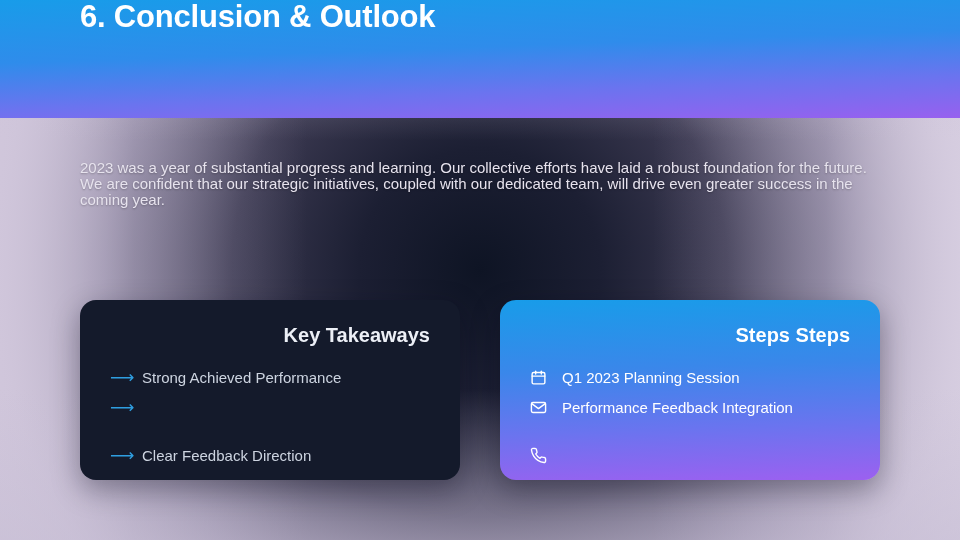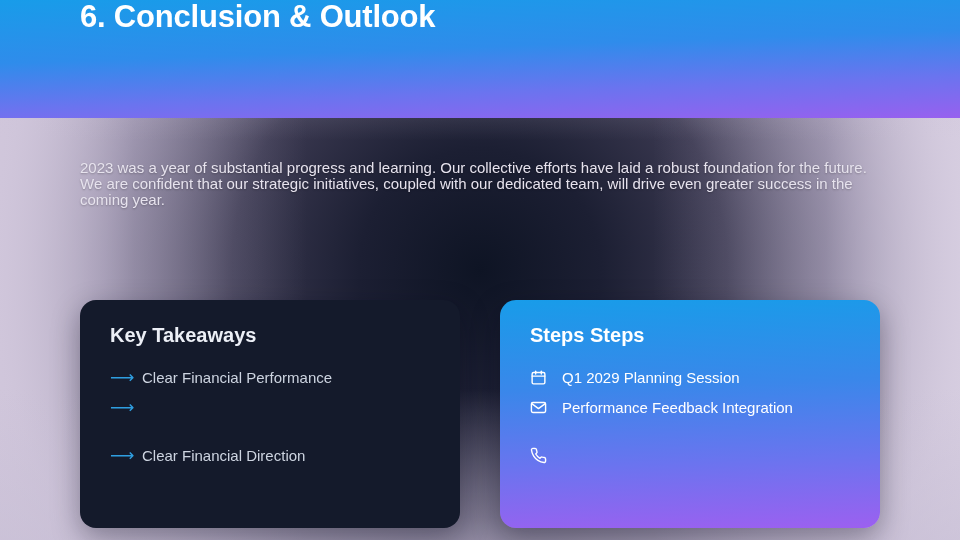--- a/index.html
+++ b/index.html
@@ -79,26 +79,27 @@
   .cards {
     position: absolute;
     left: 80px;
     top: 300px;
     width: 800px;
     display: flex;
     gap: 40px;
   }
   .card {
     width: 380px;
-    height: 228px;
+    height: 180px;
     border-radius: 16px;
     box-sizing: border-box;
     padding: 24px 30px 20px 30px;
     box-shadow: 0 10px 28px rgba(10,10,25,0.35);
     overflow: hidden;
+    text-align: right;
   }
   .card-dark {
     background: #141a2b;
   }
   .card-gradient {
     background: linear-gradient(178deg, #189ce9 0%, #3a87ea 38%, #6a74ef 70%, #9c60f0 100%);
   }
   .card-title {
     font-size: 20px;
     font-weight: bold;
@@ -162,53 +163,53 @@
 
   <div class="cards">
 
     <div class="card card-dark">
       <div class="card-title">Key Takeaways</div>
       <ul class="card-list">
         <li>
           <span class="item-icon">
             <span class="arrow-glyph">⟶</span>
           </span>
-          <span class="item-label">Clear Financial Performance</span>
+          <span class="item-label">Strong Achieved Performance</span>
         </li>
         <li>
           <span class="item-icon">
             <span class="arrow-glyph">⟶</span>
           </span>
         </li>
         <li class="empty-row">
           <span class="item-icon"></span>
           <span class="item-label"></span>
         </li>
         <li>
           <span class="item-icon">
             <span class="arrow-glyph">⟶</span>
           </span>
-          <span class="item-label">Clear Financial Direction</span>
+          <span class="item-label">Clear Feedback Direction</span>
         </li>
       </ul>
     </div>
 
     <div class="card card-gradient">
       <div class="card-title">Steps Steps</div>
       <ul class="card-list">
         <li>
           <span class="item-icon">
             <svg class="svg-icon" width="17" height="17" viewBox="0 0 24 24" fill="none" stroke="#ffffff" stroke-width="2" stroke-linecap="round" stroke-linejoin="round">
               <rect x="3" y="5" width="18" height="16" rx="2"></rect>
               <line x1="3" y1="10" x2="21" y2="10"></line>
               <line x1="8" y1="3" x2="8" y2="7"></line>
               <line x1="16" y1="3" x2="16" y2="7"></line>
             </svg>
           </span>
-          <span class="item-label">Q1 2029 Planning Session</span>
+          <span class="item-label">Q1 2023 Planning Session</span>
         </li>
         <li>
           <span class="item-icon">
             <svg class="svg-icon" width="17" height="17" viewBox="0 0 24 24" fill="none" stroke="#ffffff" stroke-width="2" stroke-linecap="round" stroke-linejoin="round">
               <rect x="2" y="5" width="20" height="14" rx="2"></rect>
               <polyline points="2.5,6.5 12,13.5 21.5,6.5"></polyline>
             </svg>
           </span>
           <span class="item-label">Performance Feedback Integration</span>
         </li>

